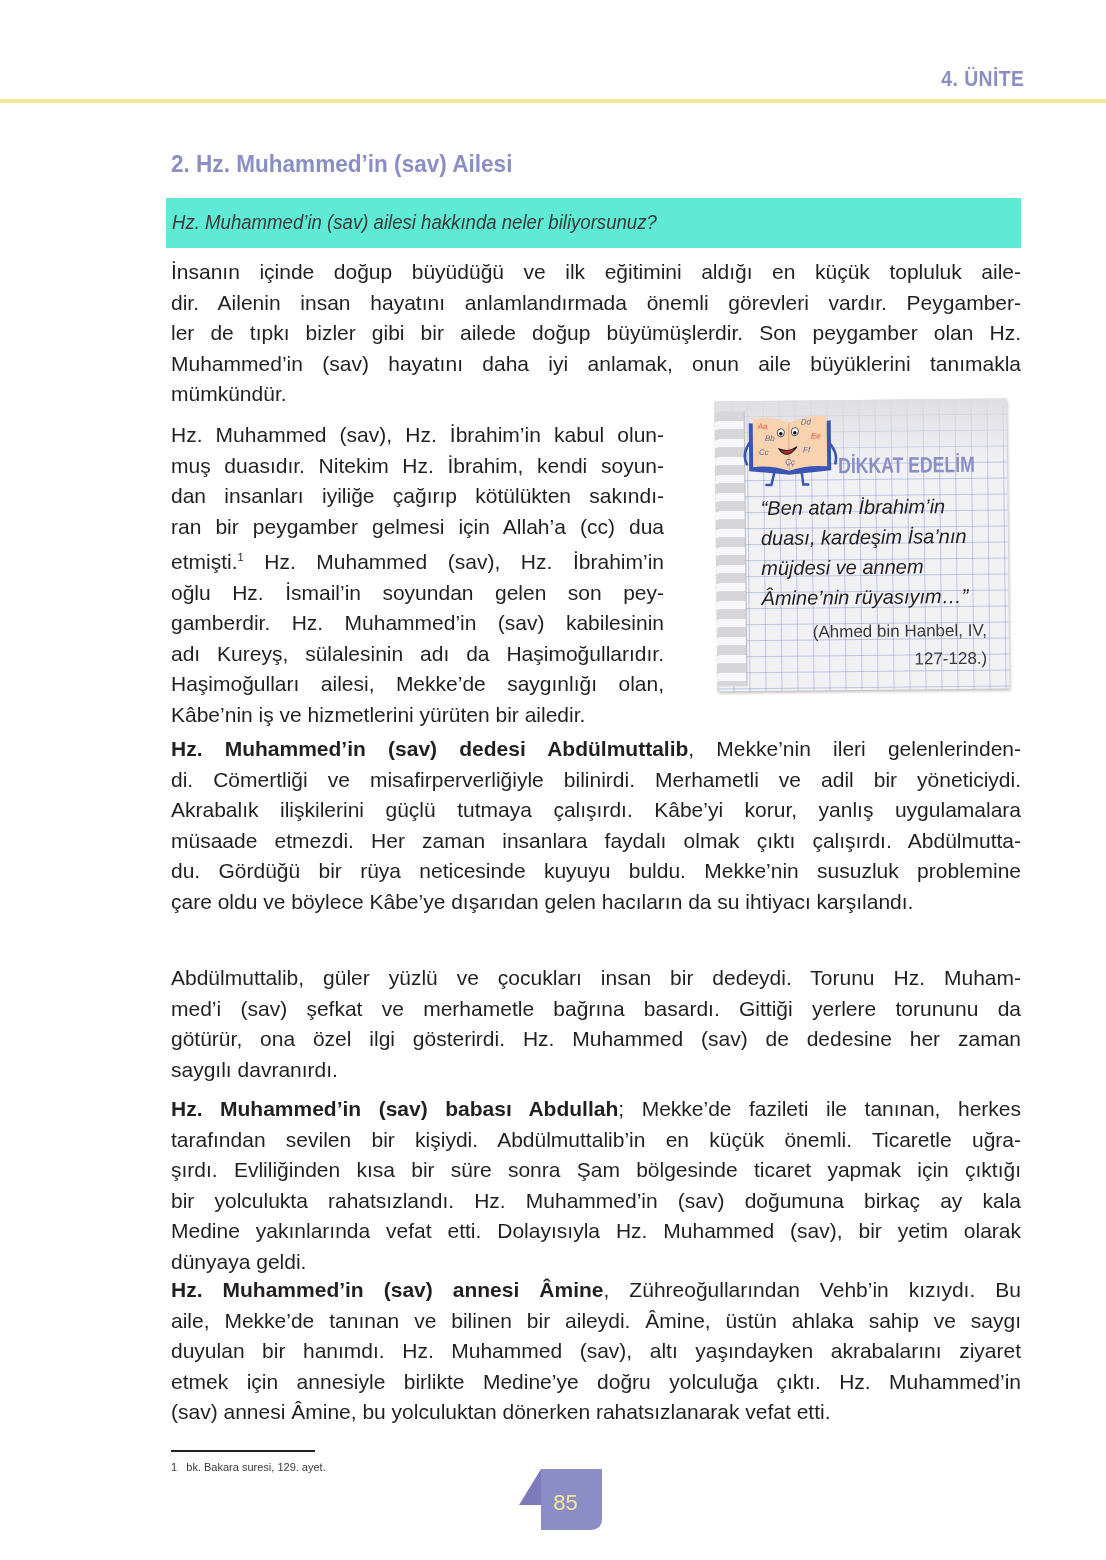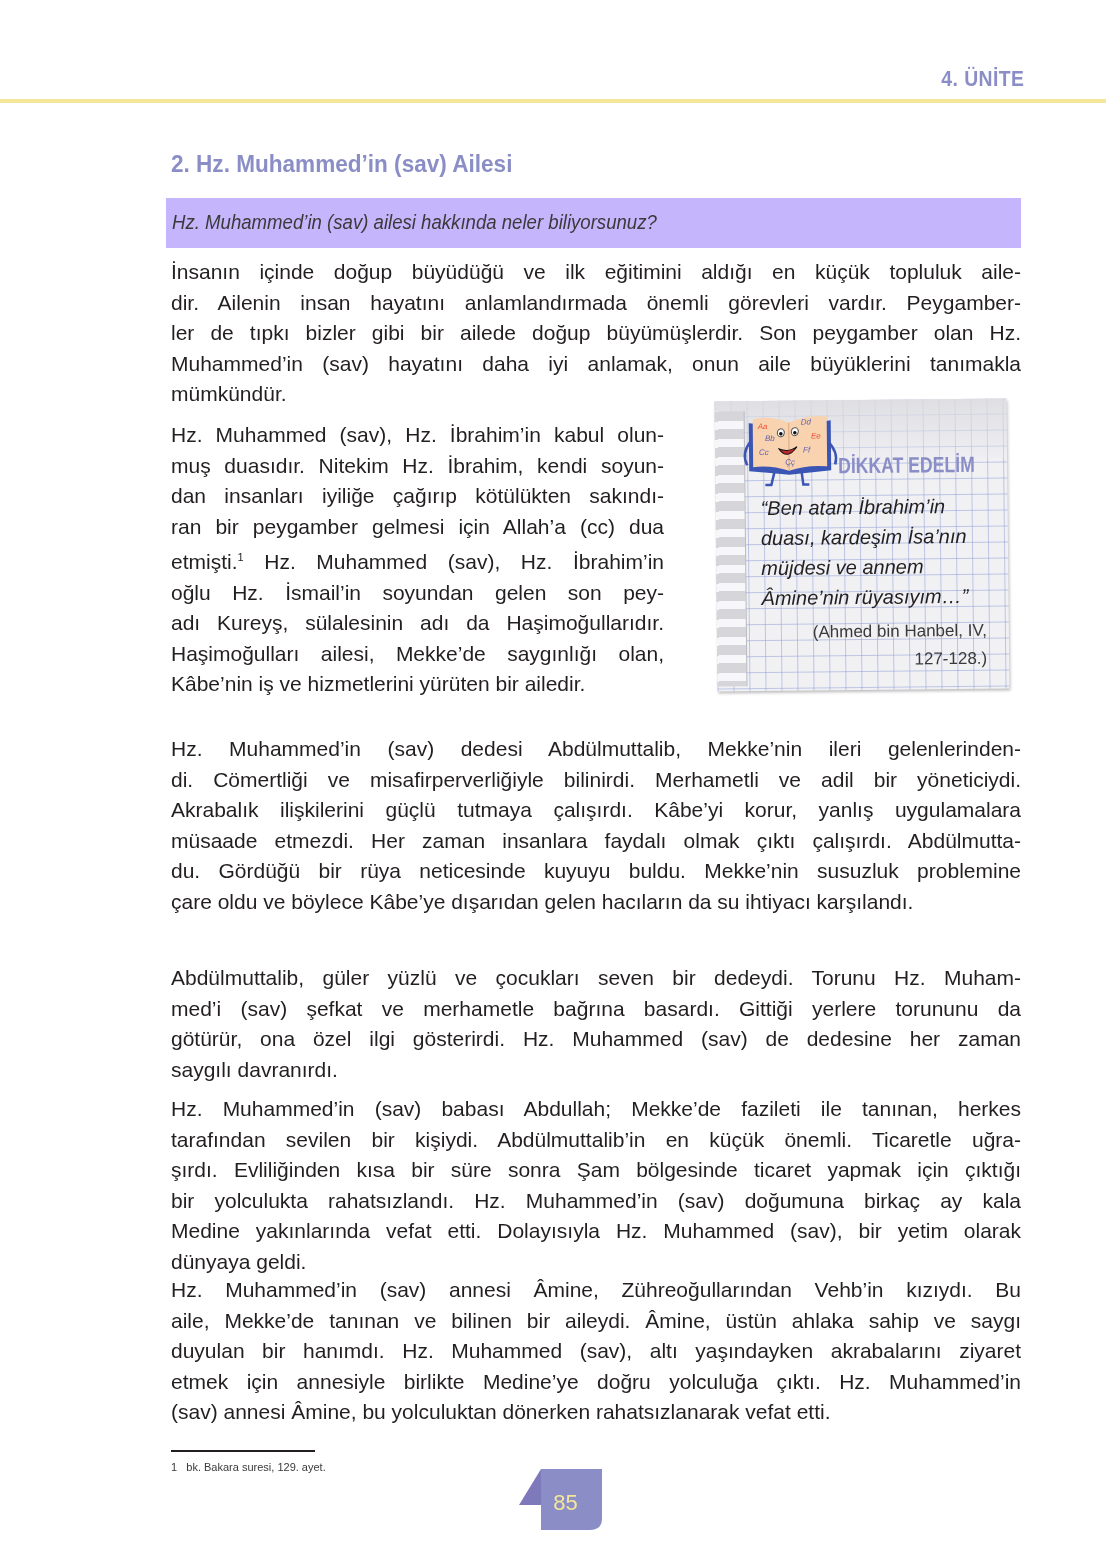--- a/index.html
+++ b/index.html
@@ -18,36 +18,36 @@
   }
 
   .section-title {
     position: absolute; left: 171px; top: 150px;
     font-size: 24px; font-weight: bold; color: #8b8ec6;
     transform: scaleX(0.94); transform-origin: left center;
   }
 
   .question-banner {
     position: absolute; left: 166px; top: 198px; width: 855px; height: 50px;
-    background: #c4b5fd;
+    background: #5eead4;
   }
   .question-banner span {
     position: absolute; left: 6px; top: 13px;
     font-size: 20px; font-style: italic; color: #3a3a3a;
     transform: scaleX(0.93); transform-origin: left center; white-space: nowrap;
   }
 
   .para {
     position: absolute; left: 171px; width: 850px;
     font-size: 21px; line-height: 30.5px; color: #231f20;
     text-align: justify; hyphens: manual;
   }
   .para .line { display: block; white-space: nowrap; text-align-last: justify; text-align: justify; }
   .para .line.last { text-align-last: left; }
-  .para b { font-weight: normal; }
+  .para b { font-weight: bold; }
 
   .narrow { width: 493px; }
 
   sup.fn { font-size: 11px; vertical-align: 8px; }
 
   
   .notepad {
     position: absolute; left: 716px; top: 400px; width: 292px; height: 290px;
     background-color: #f1f1f4;
     background-image:
@@ -115,20 +115,21 @@
   <span class="line last">mümkündür.</span>
 </div>
 
 <div class="para narrow" style="top:420px;">
   <span class="line">Hz. Muhammed (sav), Hz. İbrahim’in kabul olun-</span>
   <span class="line">muş duasıdır. Nitekim Hz. İbrahim, kendi soyun-</span>
   <span class="line">dan insanları iyiliğe çağırıp kötülükten sakındı-</span>
   <span class="line">ran bir peygamber gelmesi için Allah’a (cc) dua</span>
   <span class="line"><span>etmişti.</span><sup class="fn">1</sup> <span>Hz. Muhammed (sav), Hz. İbrahim’in</span></span>
   <span class="line">oğlu Hz. İsmail’in soyundan gelen son pey-</span>
+  <span class="line">gamberdir. Hz. Muhammed’in (sav) kabilesinin</span>
   <span class="line">adı Kureyş, sülalesinin adı da Haşimoğullarıdır.</span>
   <span class="line">Haşimoğulları ailesi, Mekke’de saygınlığı olan,</span>
   <span class="line last">Kâbe’nin iş ve hizmetlerini yürüten bir ailedir.</span>
 </div>
 
 <div class="notepad">
   <div class="spiral"></div>
   <svg class="book-mascot" viewBox="0 0 110 78">
 
     <path d="M40 60 L36 76 L30 76" stroke="#3b55b5" stroke-width="2.5" fill="none"></path>
@@ -173,21 +174,21 @@
 <div class="para" style="top:734px;">
   <span class="line"><b>Hz. Muhammed’in (sav) dedesi Abdülmuttalib</b><span>, Mekke’nin ileri gelenlerinden-</span></span>
   <span class="line">di. Cömertliği ve misafirperverliğiyle bilinirdi. Merhametli ve adil bir yöneticiydi.</span>
   <span class="line">Akrabalık ilişkilerini güçlü tutmaya çalışırdı. Kâbe’yi korur, yanlış uygulamalara</span>
   <span class="line">müsaade etmezdi. Her zaman insanlara faydalı olmak çıktı çalışırdı. Abdülmutta-</span>
   <span class="line">du. Gördüğü bir rüya neticesinde kuyuyu buldu. Mekke’nin susuzluk problemine</span>
   <span class="line last">çare oldu ve böylece Kâbe’ye dışarıdan gelen hacıların da su ihtiyacı karşılandı.</span>
 </div>
 
 <div class="para" style="top:963px;">
-  <span class="line">Abdülmuttalib, güler yüzlü ve çocukları seven bir dedeydi. Torunu Hz. Muham-</span>
+  <span class="line">Abdülmuttalib, güler yüzlü ve çocukları insan bir dedeydi. Torunu Hz. Muham-</span>
   <span class="line">med’i (sav) şefkat ve merhametle bağrına basardı. Gittiği yerlere torununu da</span>
   <span class="line">götürür, ona özel ilgi gösterirdi. Hz. Muhammed (sav) de dedesine her zaman</span>
   <span class="line last">saygılı davranırdı.</span>
 </div>
 
 <div class="para" style="top:1094px;">
   <span class="line"><b>Hz. Muhammed’in (sav) babası Abdullah</b><span>; Mekke’de fazileti ile tanınan, herkes</span></span>
   <span class="line">tarafından sevilen bir kişiydi. Abdülmuttalib’in en küçük önemli. Ticaretle uğra-</span>
   <span class="line">şırdı. Evliliğinden kısa bir süre sonra Şam bölgesinde ticaret yapmak için çıktığı</span>
   <span class="line">bir yolculukta rahatsızlandı. Hz. Muhammed’in (sav) doğumuna birkaç ay kala</span>

